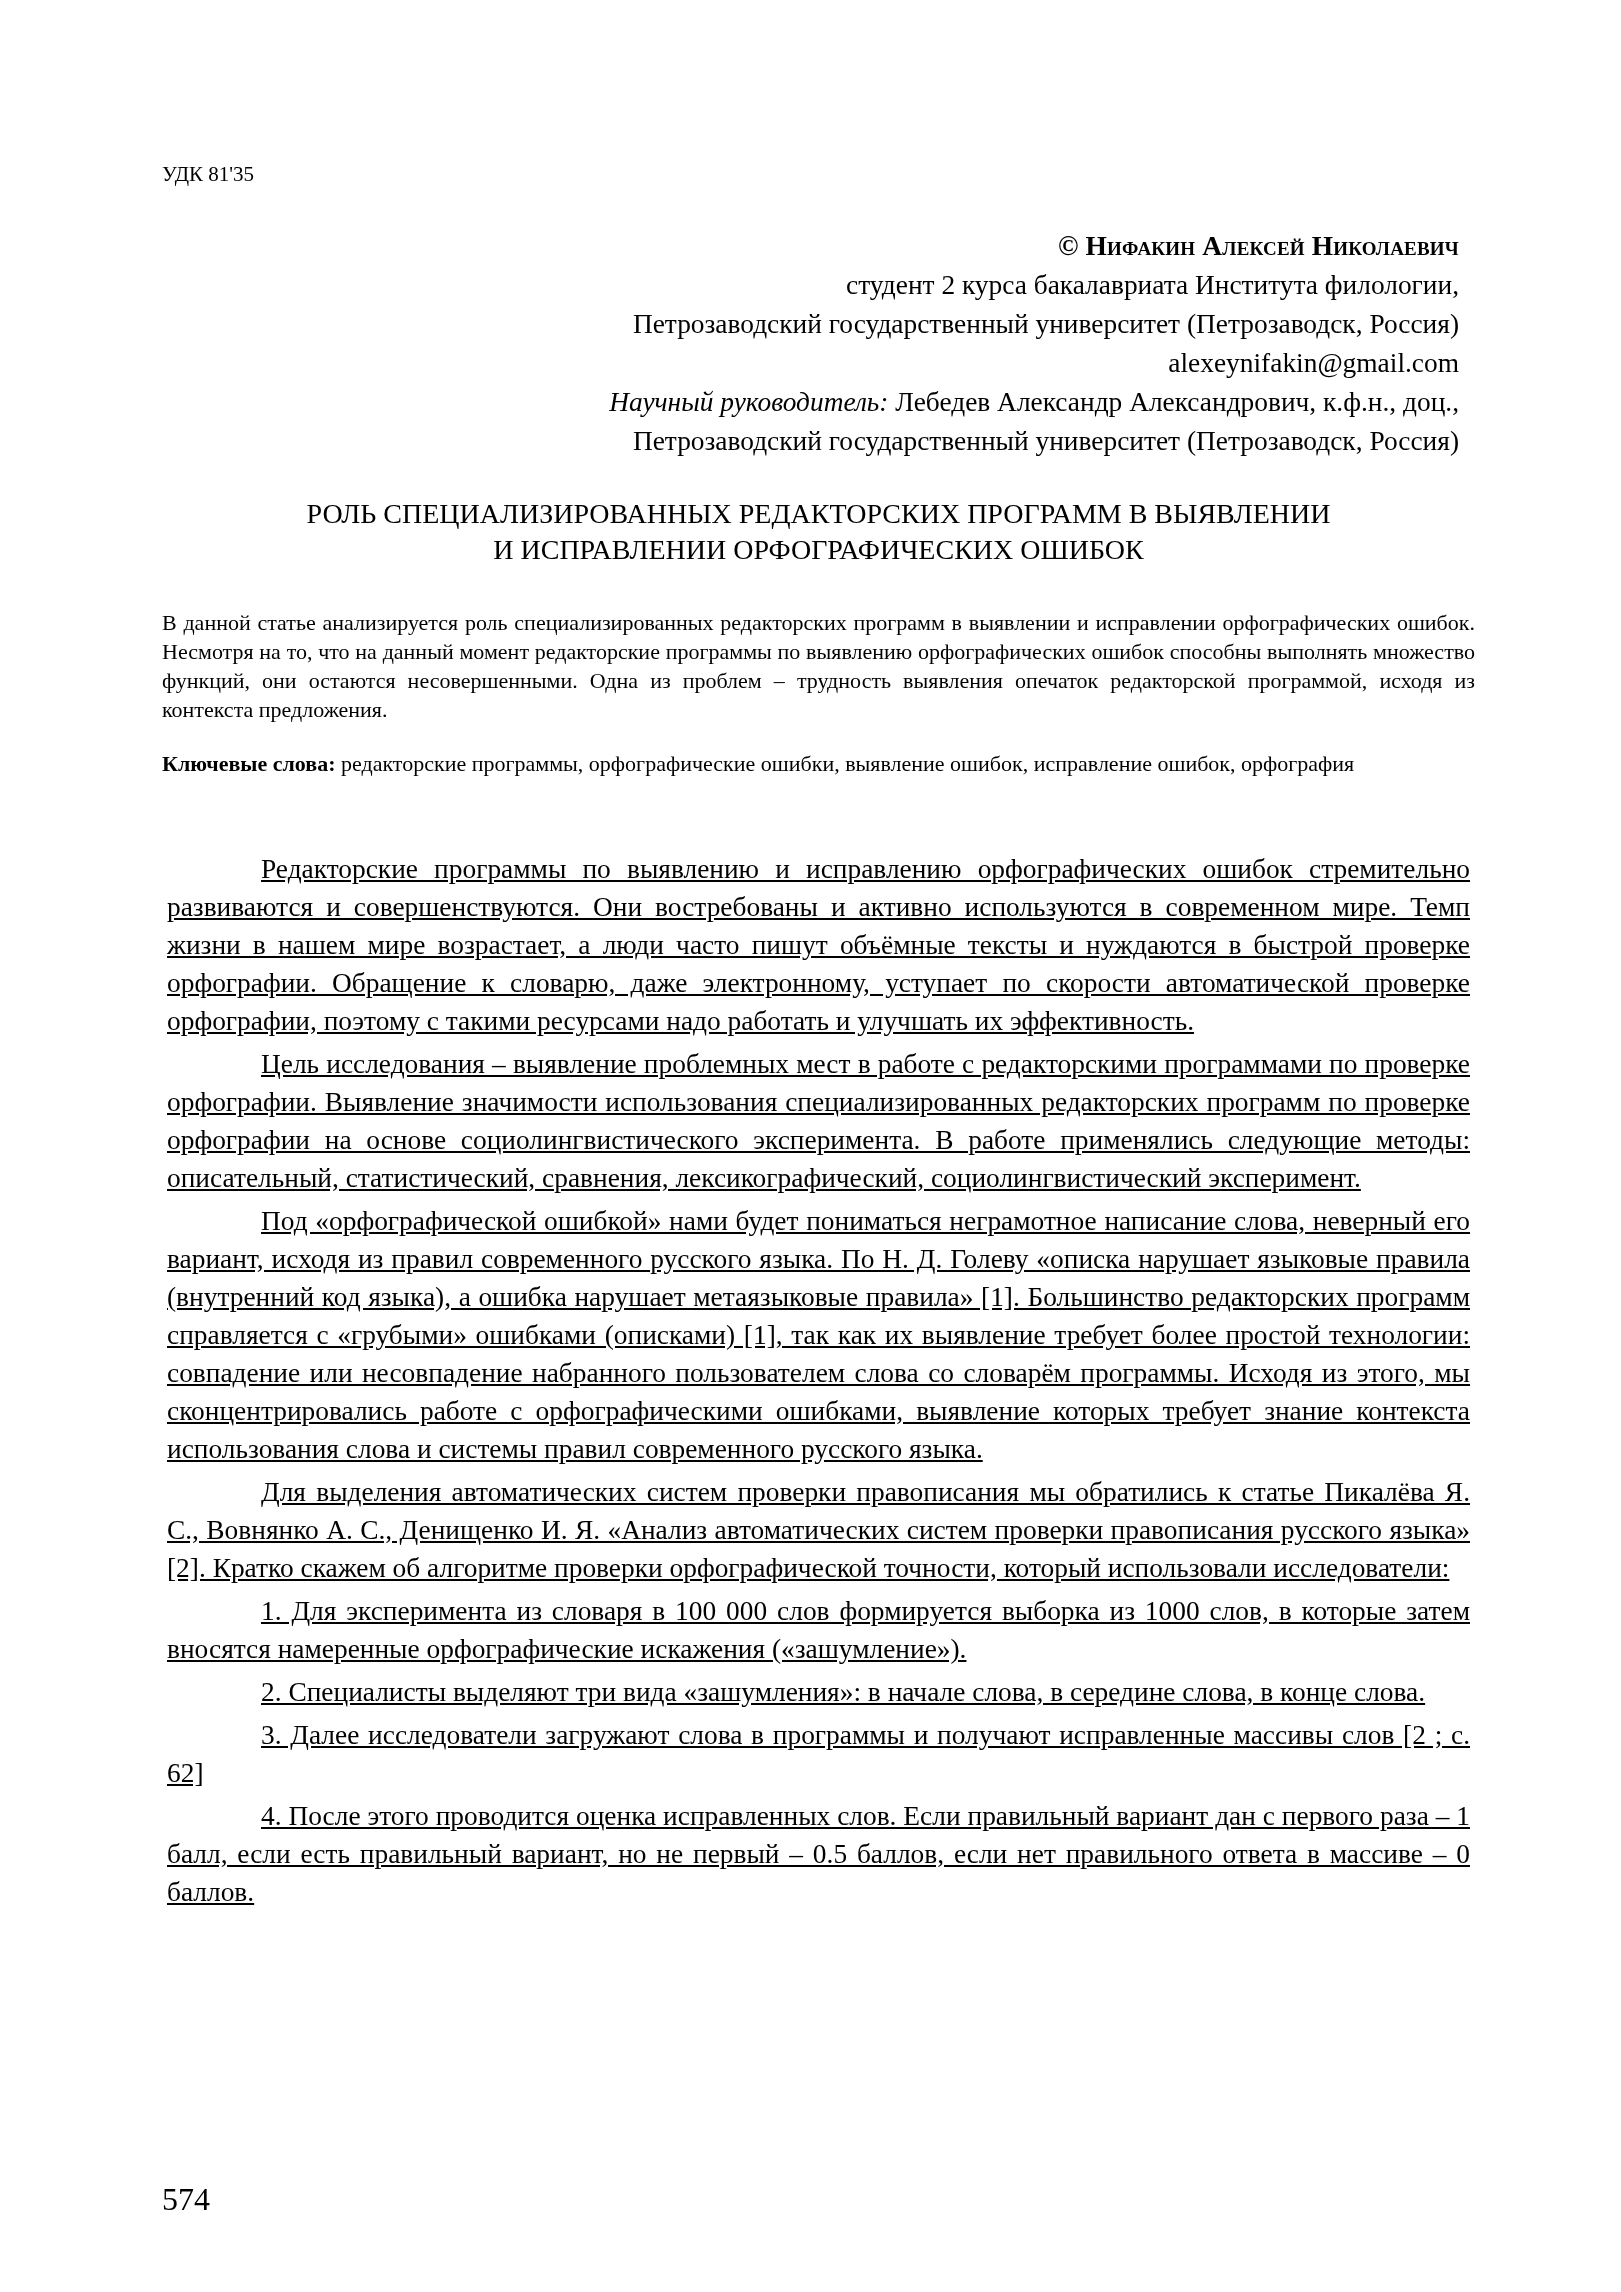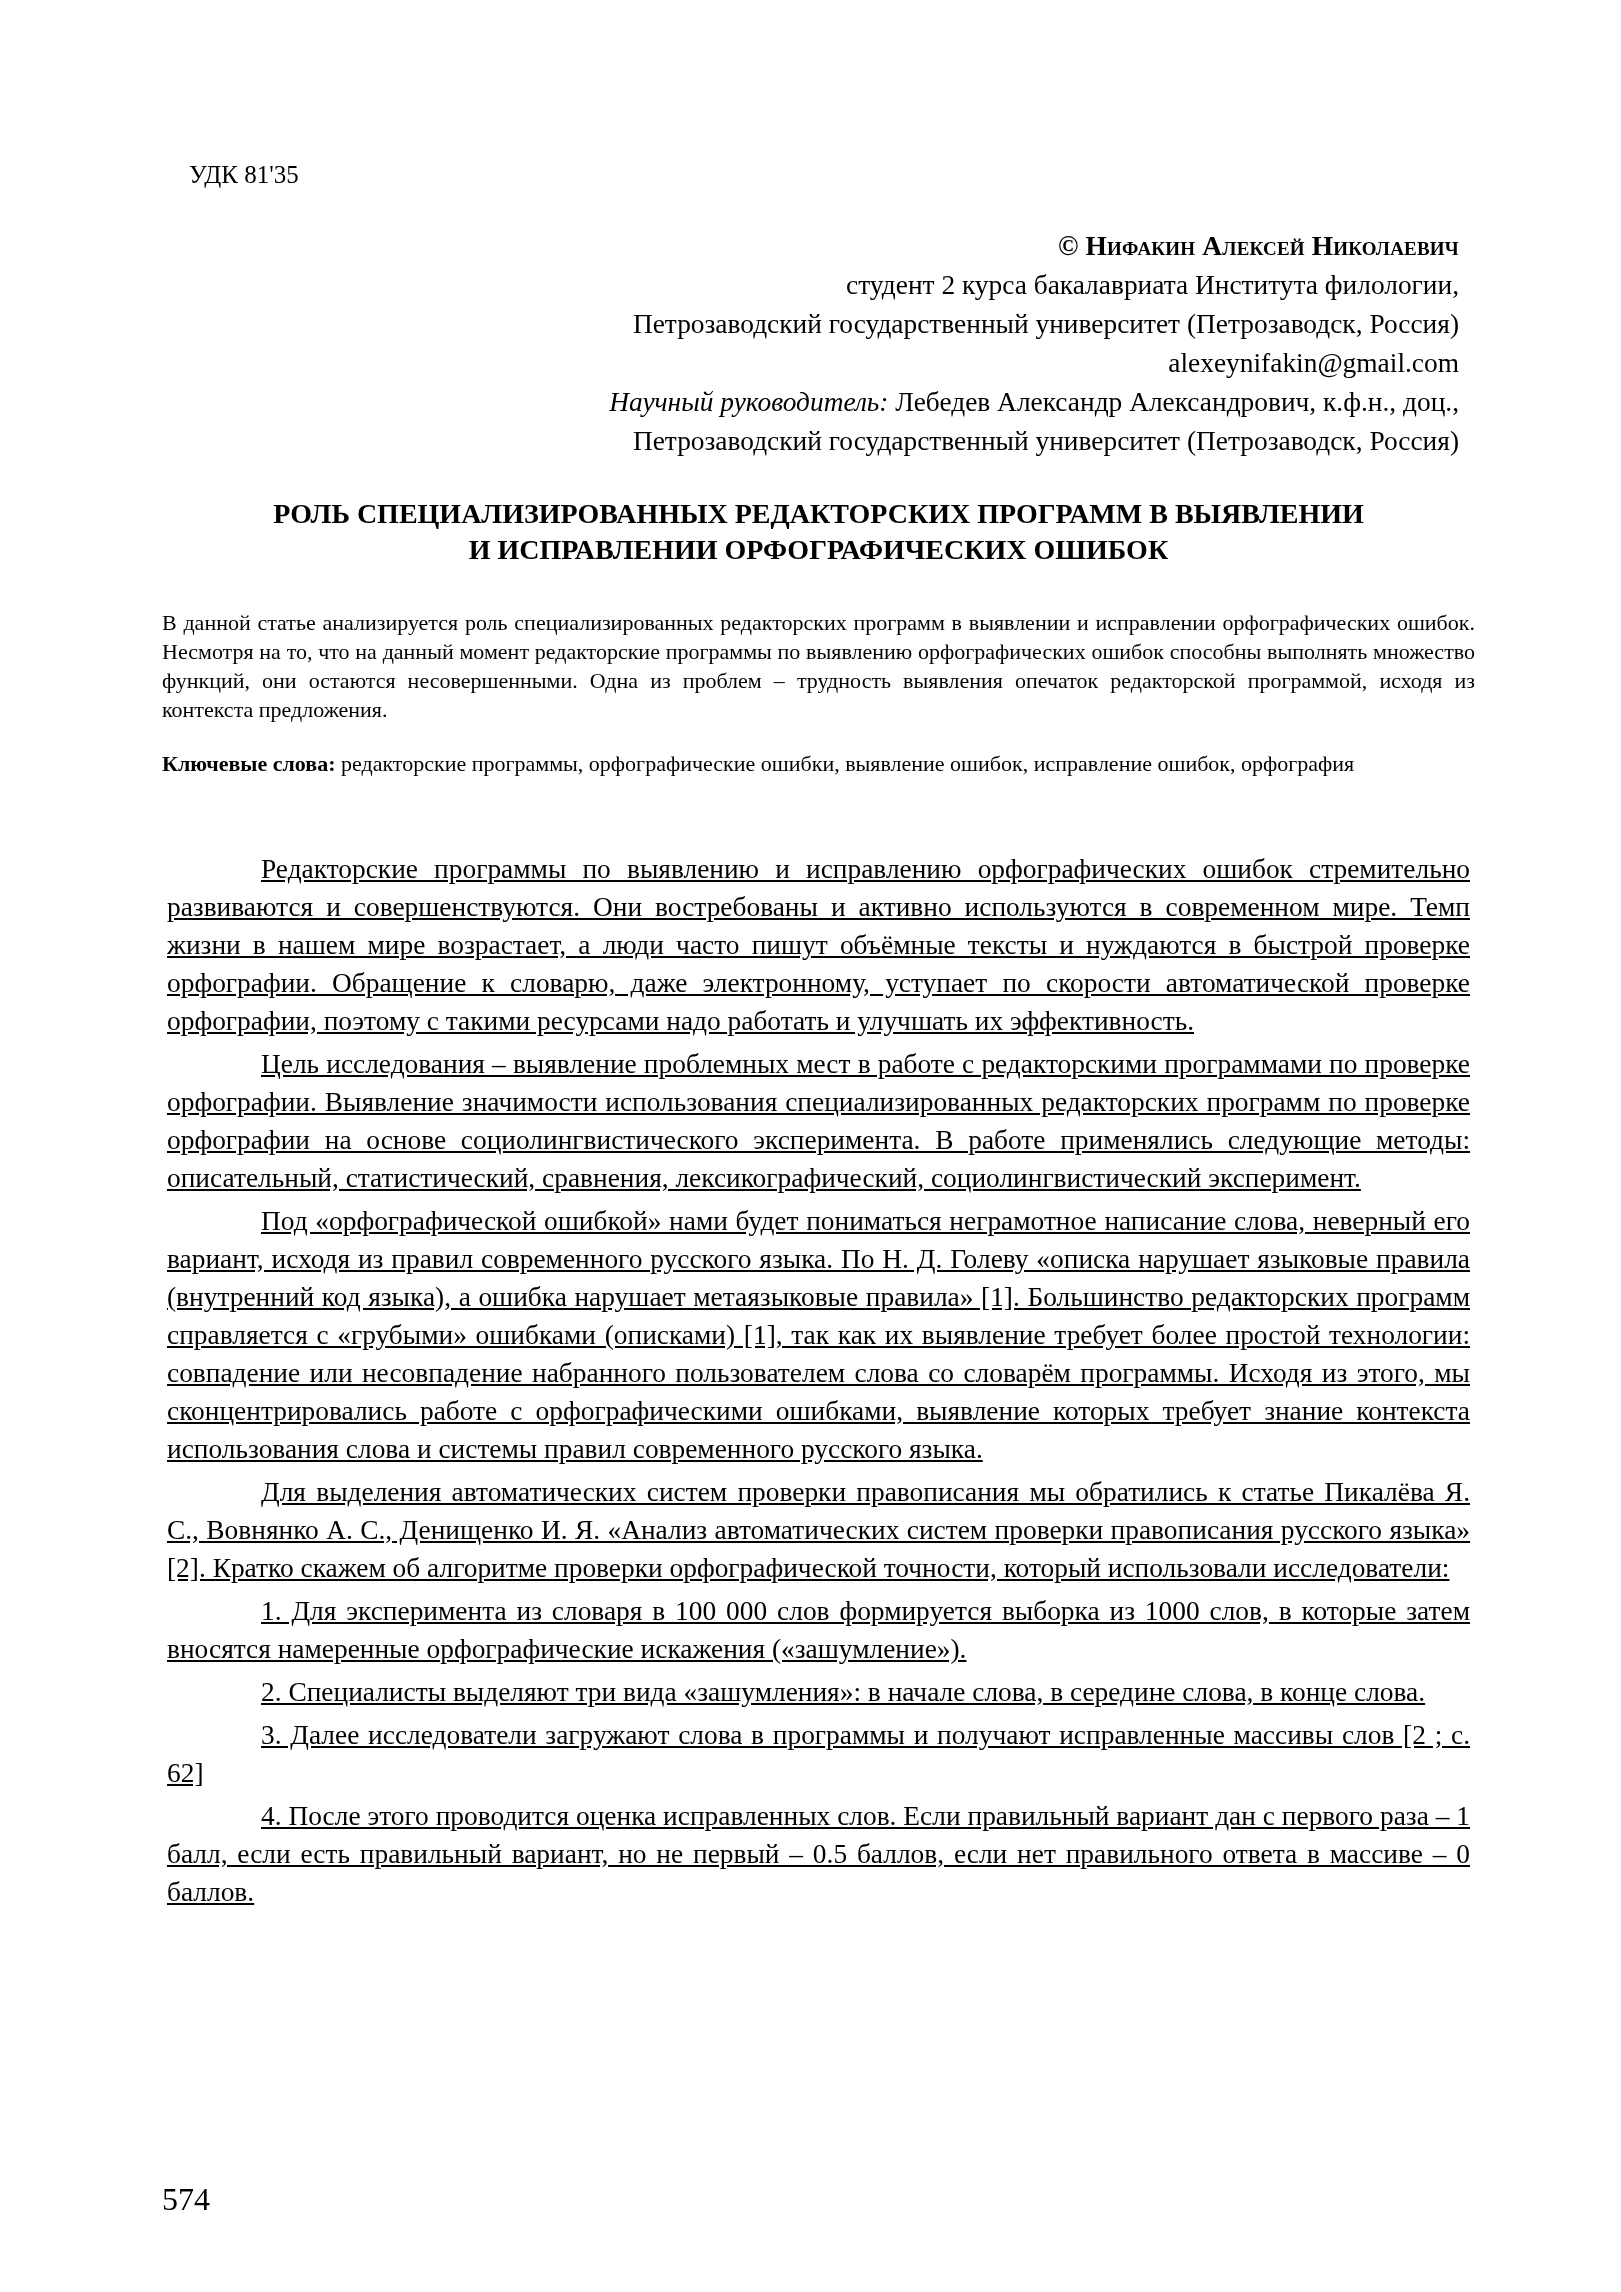--- a/index.html
+++ b/index.html
@@ -1,26 +1,26 @@
 <!DOCTYPE html>
 <html><head>
 <meta charset="utf-8">
 <style>
   html, body { margin: 0; padding: 0; background: #ffffff; }
   body {
     width: 1621px; height: 2293px; position: relative; overflow: hidden;
     font-family: "Liberation Serif", "DejaVu Serif", serif; color: #000;
   }
   .page { position: absolute; left: 162px; top: 0; width: 1313px; }
-  .udk { position: absolute; top: 157px; left: 0; font-size: 25px; line-height: 35px; margin-left: 27px; }
+  .udk { position: absolute; top: 157px; left: 0; font-size: 21px; line-height: 35px; }
   .author-block { position: absolute; top: 227px; right: 16px; width: 1313px; text-align: right; font-size: 27.4px; line-height: 39px; }
   .author-name { font-weight: bold; font-variant: small-caps; letter-spacing: 0.2px; }
   .email { }
   .advisor-label { font-weight: normal; font-style: italic; }
-  .title { position: absolute; top: 496px; left: 0; width: 1313px; text-align: center; font-weight: bold; font-size: 28px; line-height: 36px; }
+  .title { position: absolute; top: 496px; left: 0; width: 1313px; text-align: center; font-weight: normal; font-size: 28px; line-height: 36px; }
   .abstract { position: absolute; top: 608px; left: 0; width: 1313px; text-align: justify; font-size: 22px; line-height: 29px; }
   .keywords { position: absolute; top: 749px; left: 0; width: 1313px; text-align: justify; font-size: 22px; line-height: 29px; text-align-last: left; }
   .keywords b { font-weight: bold; }
   .body { position: absolute; top: 845px; left: 0; width: 1313px; font-size: 27.4px; line-height: 38px; }
   .body p { margin: 5px; text-indent: 94px; text-align: justify; text-decoration: underline; }
   .page-number { position: absolute; top: 2182px; left: 0; width: 1313px; text-align: left; font-size: 32px; line-height: 35px; }
 </style>
 </head>
 <body>
 

